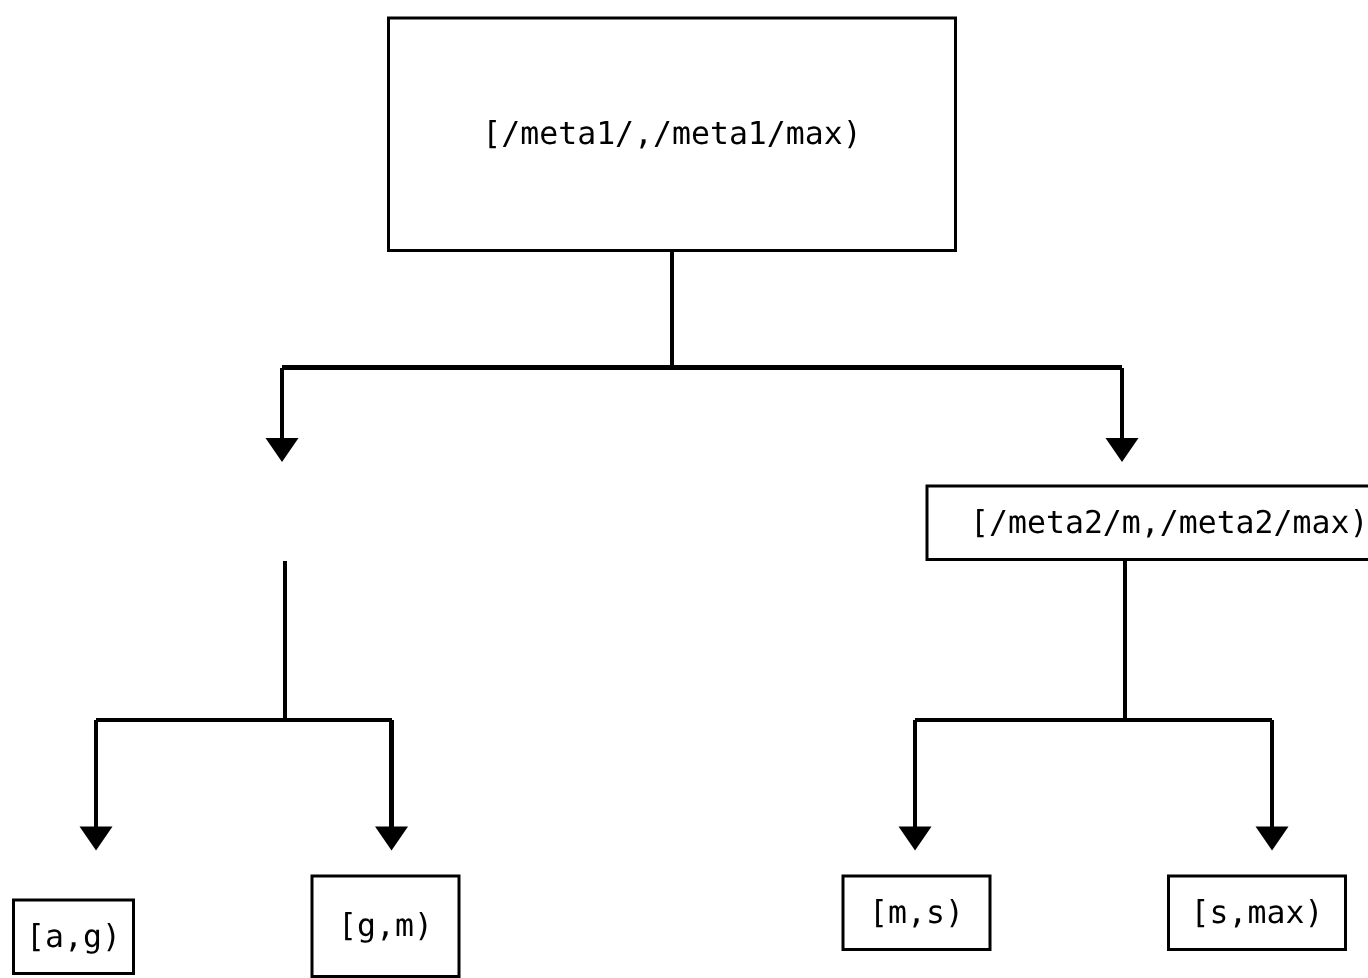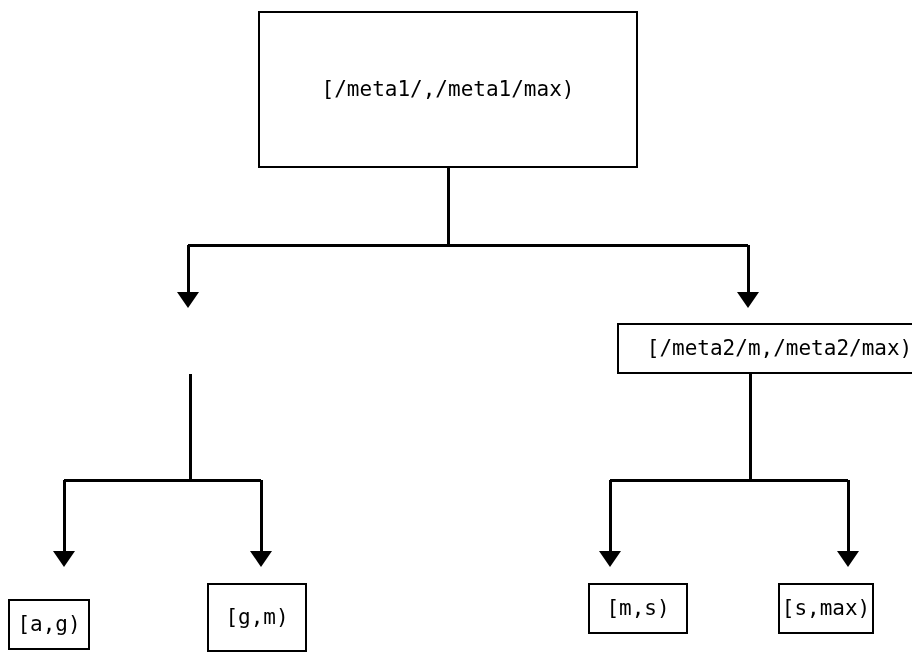--- a/index.html
+++ b/index.html
@@ -41,22 +41,22 @@
   .node-label {
     display: block;
     white-space: pre;
     letter-spacing: 0px;
   }
   .node.root       { left: 258px; top: 11px;  width: 380px; height: 157px; }
   .node.mid-left   { left: 21px;  top: 323px; width: 326px; height: 51px;  }
   .node.mid-right  { left: 580px; top: 323px; width: 325px; height: 51px; margin-left: 37px;  }
   .node.leaf-a     { left: 8px;   top: 583px; width: 82px; height: 51px; margin-top: 16px;  }
   .node.leaf-b     { left: 207px; top: 583px; width: 100px; height: 69px;  }
-  .node.leaf-c     { left: 588px; top: 583px; width: 100px; height: 51px;  }
-  .node.leaf-d     { left: 778px; top: 583px; width: 96px; height: 51px;  }
+  .node.leaf-c     { left: 561px; top: 583px; width: 100px; height: 51px;  }
+  .node.leaf-d     { left: 778px; top: 583px; width: 120px; height: 51px;  }
 
   .node.root .node-label      { font-size: 21px; }
   .node.mid-left .node-label,
   .node.mid-right .node-label { font-size: 21px; }
   .node.leaf-a .node-label,
   .node.leaf-b .node-label,
   .node.leaf-c .node-label,
   .node.leaf-d .node-label    { font-size: 21px; }
 </style>
 </head>

